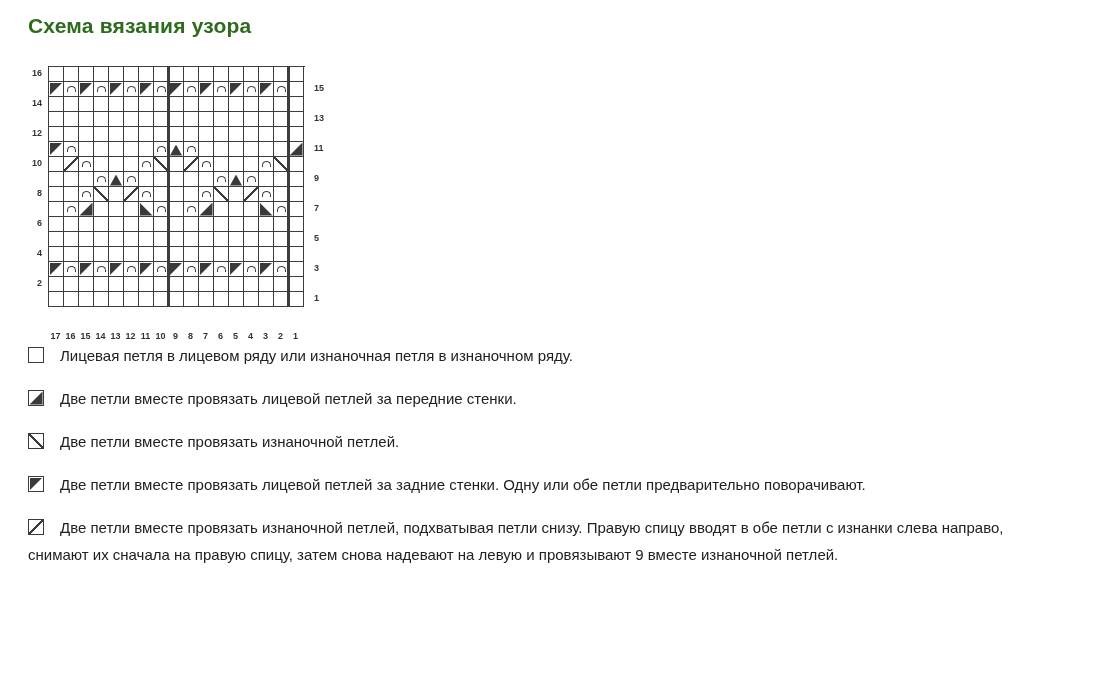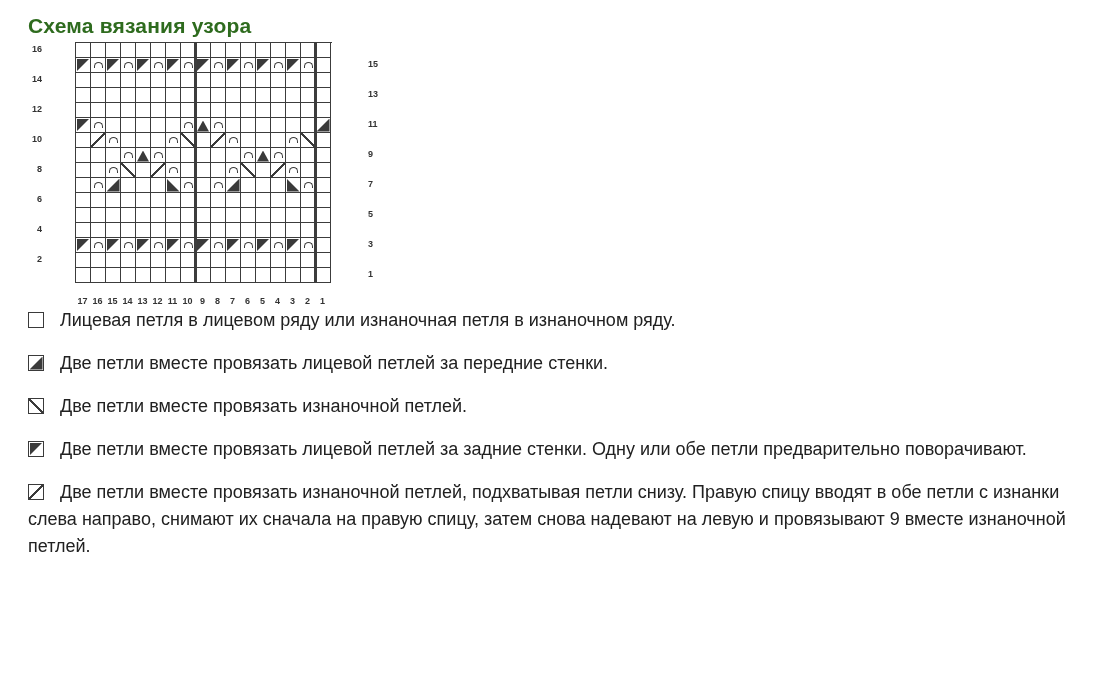--- a/index.html
+++ b/index.html
@@ -6,26 +6,26 @@
   html, body { margin: 0; padding: 0; }
   body {
     width: 1094px; height: 691px; overflow: hidden;
     background: #ffffff;
     font-family: "Liberation Sans", sans-serif;
     color: #212121;
   }
   .page { padding: 12px 28px 0 28px; }
 
   h1.title {
-    font-size: 21px; font-weight: bold; margin: 2px 0 4px 0;
+    font-size: 21px; font-weight: bold; margin: 2px 0 28px 0;
     color: #2e6b1e; letter-spacing: 0.2px;
   }
 
   
-  .chart { display: flex; align-items: flex-start; gap: 27px; }
+  .chart { display: flex; align-items: flex-start; }
   .axis-col { display: flex; flex-direction: column; }
   .axis-slot {
     height: 15px; line-height: 15px; font-size: 9px; font-weight: bold; color: #333;
   }
   .axis-left  { width: 20px; }
   .axis-left  .axis-slot { text-align: right; padding-right: 6px; }
   .axis-right { width: 26px; }
   .axis-right .axis-slot { text-align: left; padding-left: 9px; }
 
   .grid {
@@ -58,31 +58,31 @@
   .arc  { position: static; display: block; width: 9px; height: 6px;
           border: 1.6px solid #3a3a3a; border-bottom: none;
           border-radius: 5px 5px 0 0; margin: 3.5px auto 0 auto; }
   .diagS { inset: 0; background: linear-gradient(45deg,
            transparent calc(50% - 0.8px), #3a3a3a calc(50% - 0.8px) calc(50% + 0.8px),
            transparent calc(50% + 0.8px)); }
   .diagB { inset: 0; background: linear-gradient(135deg,
            transparent calc(50% - 0.8px), #3a3a3a calc(50% - 0.8px) calc(50% + 0.8px),
            transparent calc(50% + 0.8px)); }
 
-  .bottom-labels { display: grid; grid-template-columns: repeat(17, 15px); margin-top: 12px; }
+  .bottom-labels { display: grid; grid-template-columns: repeat(17, 15px); margin-top: 23px; }
   .bottom-labels .axis-slot { height: 12px; line-height: 12px; text-align: center; padding: 0; }
 
   
   h2.legend-heading { font-size: 15px; font-weight: bold; margin: 27px 0 18px 0; color: #212121; }
   .legend-item { margin-bottom: 16px; overflow: visible; }
   .lbox {
     position: relative; float: left; width: 16px; height: 16px;
     border: 1.6px solid #3a3a3a; margin: 5px 16px 0 0; background: #fff;
   }
-  .legend-text { font-size: 18px; line-height: 27px; color: #212121; }
+  .legend-text { font-size: 15px; line-height: 27px; color: #212121; }
   .legend-item::after { content: ""; display: block; clear: both; }
 </style>
 </head>
 <body>
 
 <div class="page">
 
   <h1 class="title">Схема вязания узора</h1>
 
   <div class="chart">

